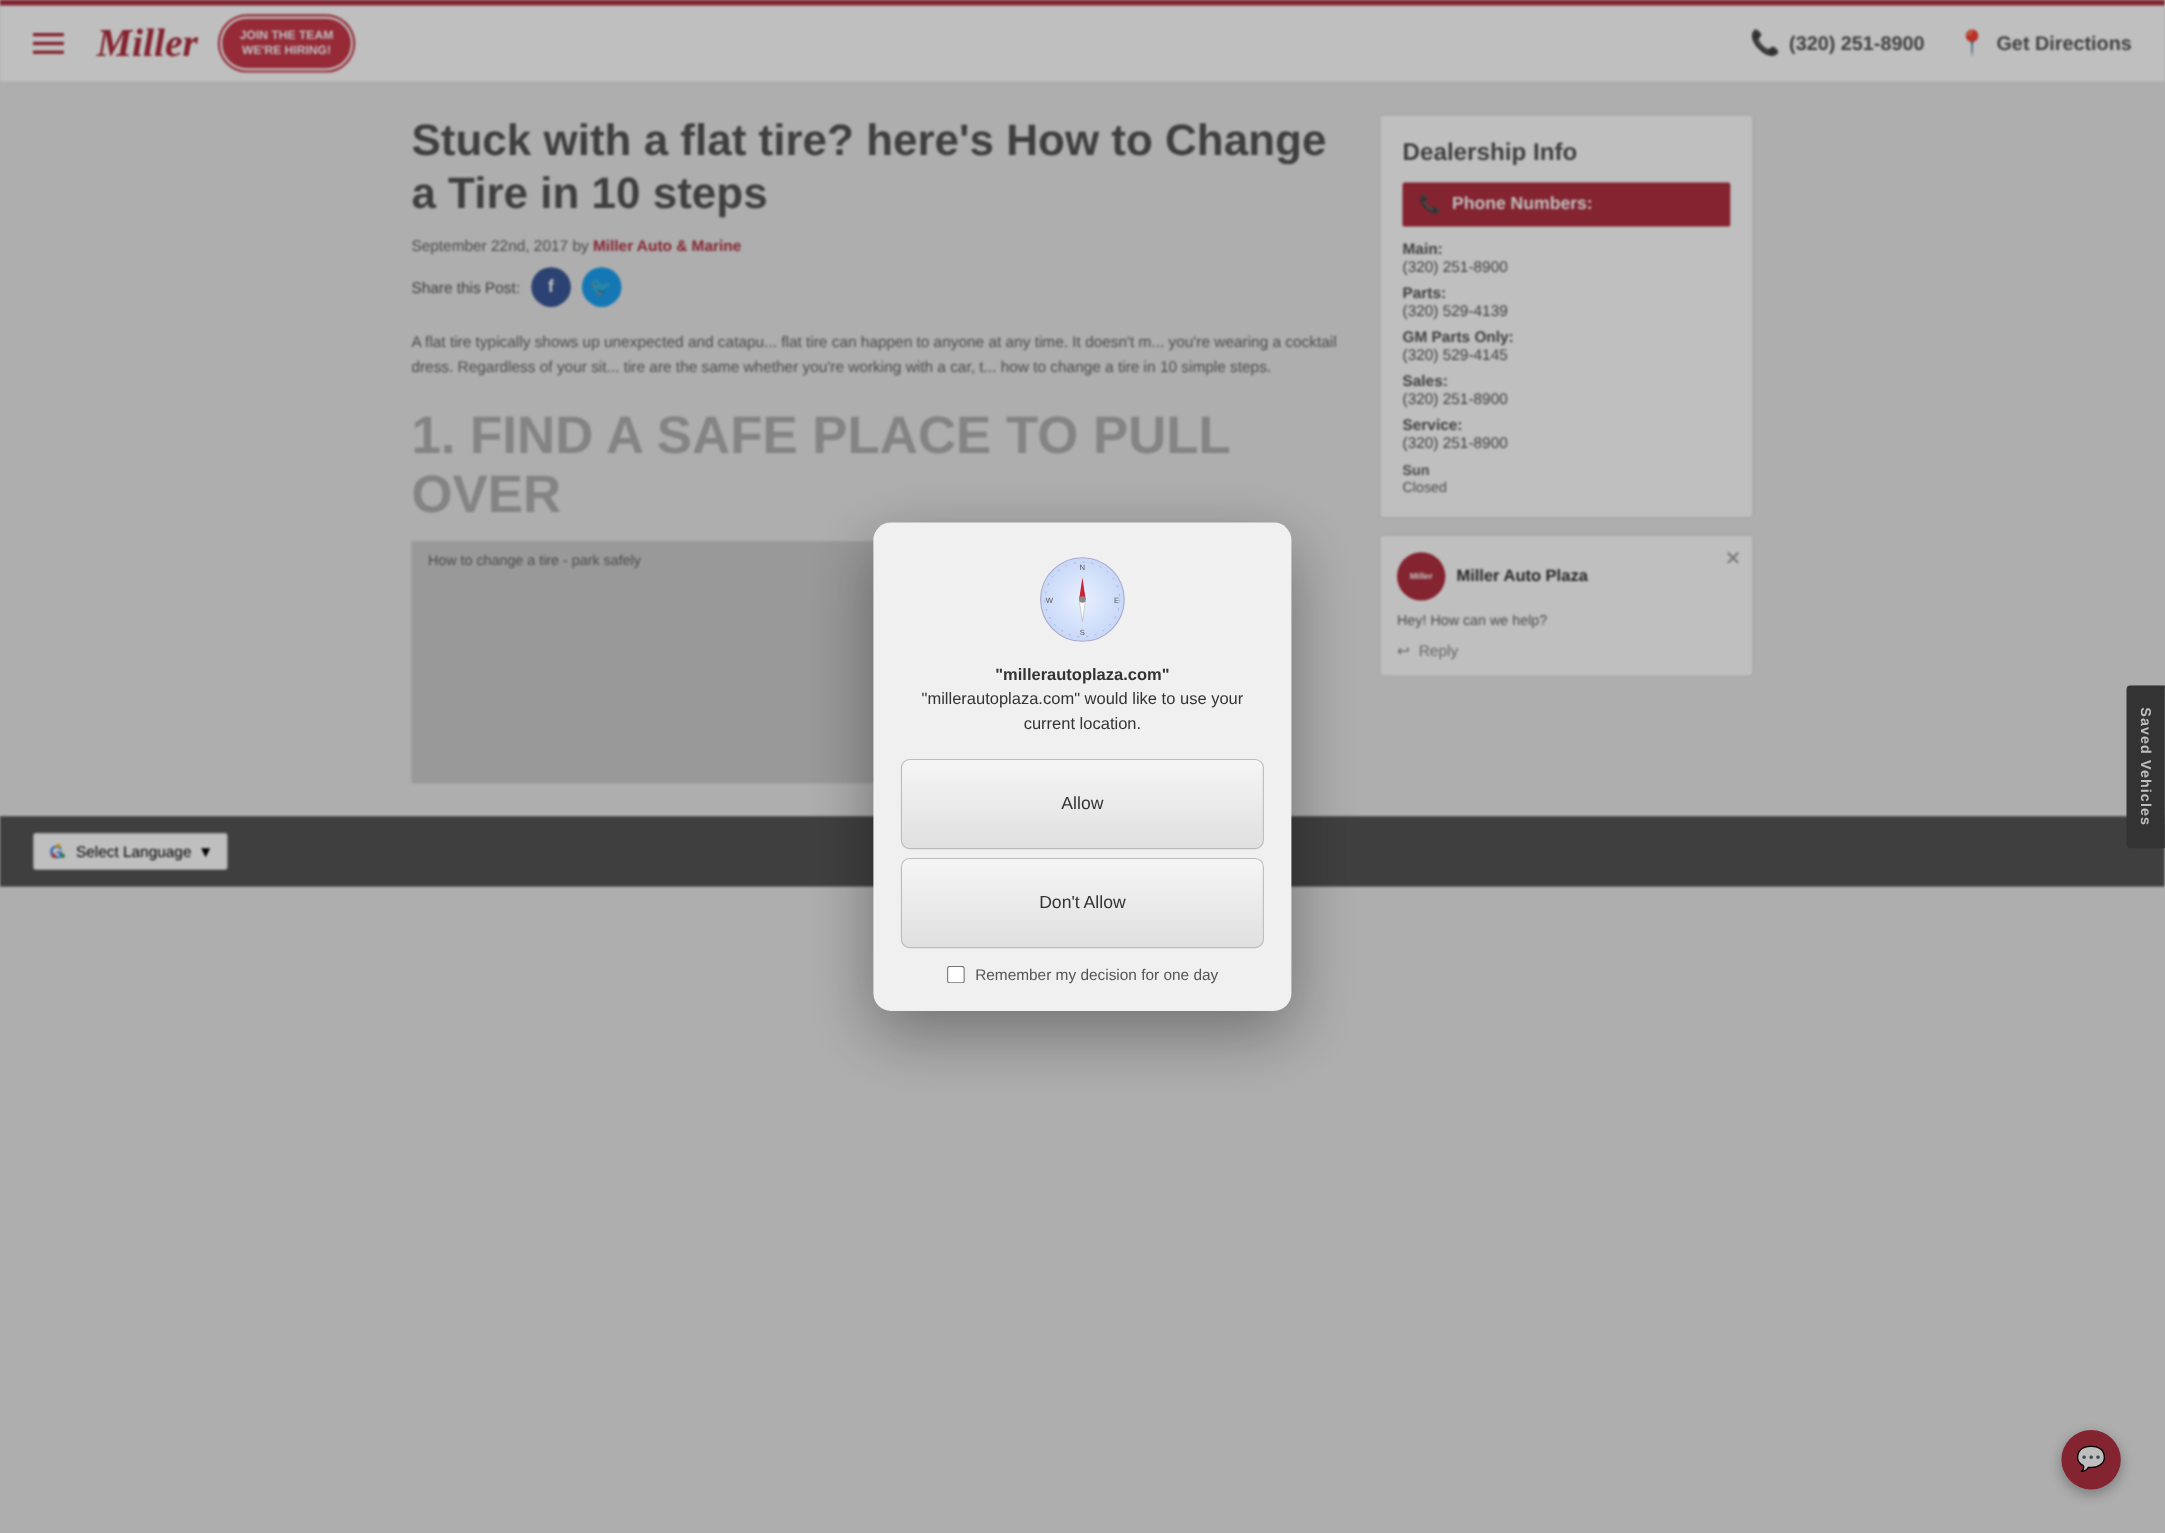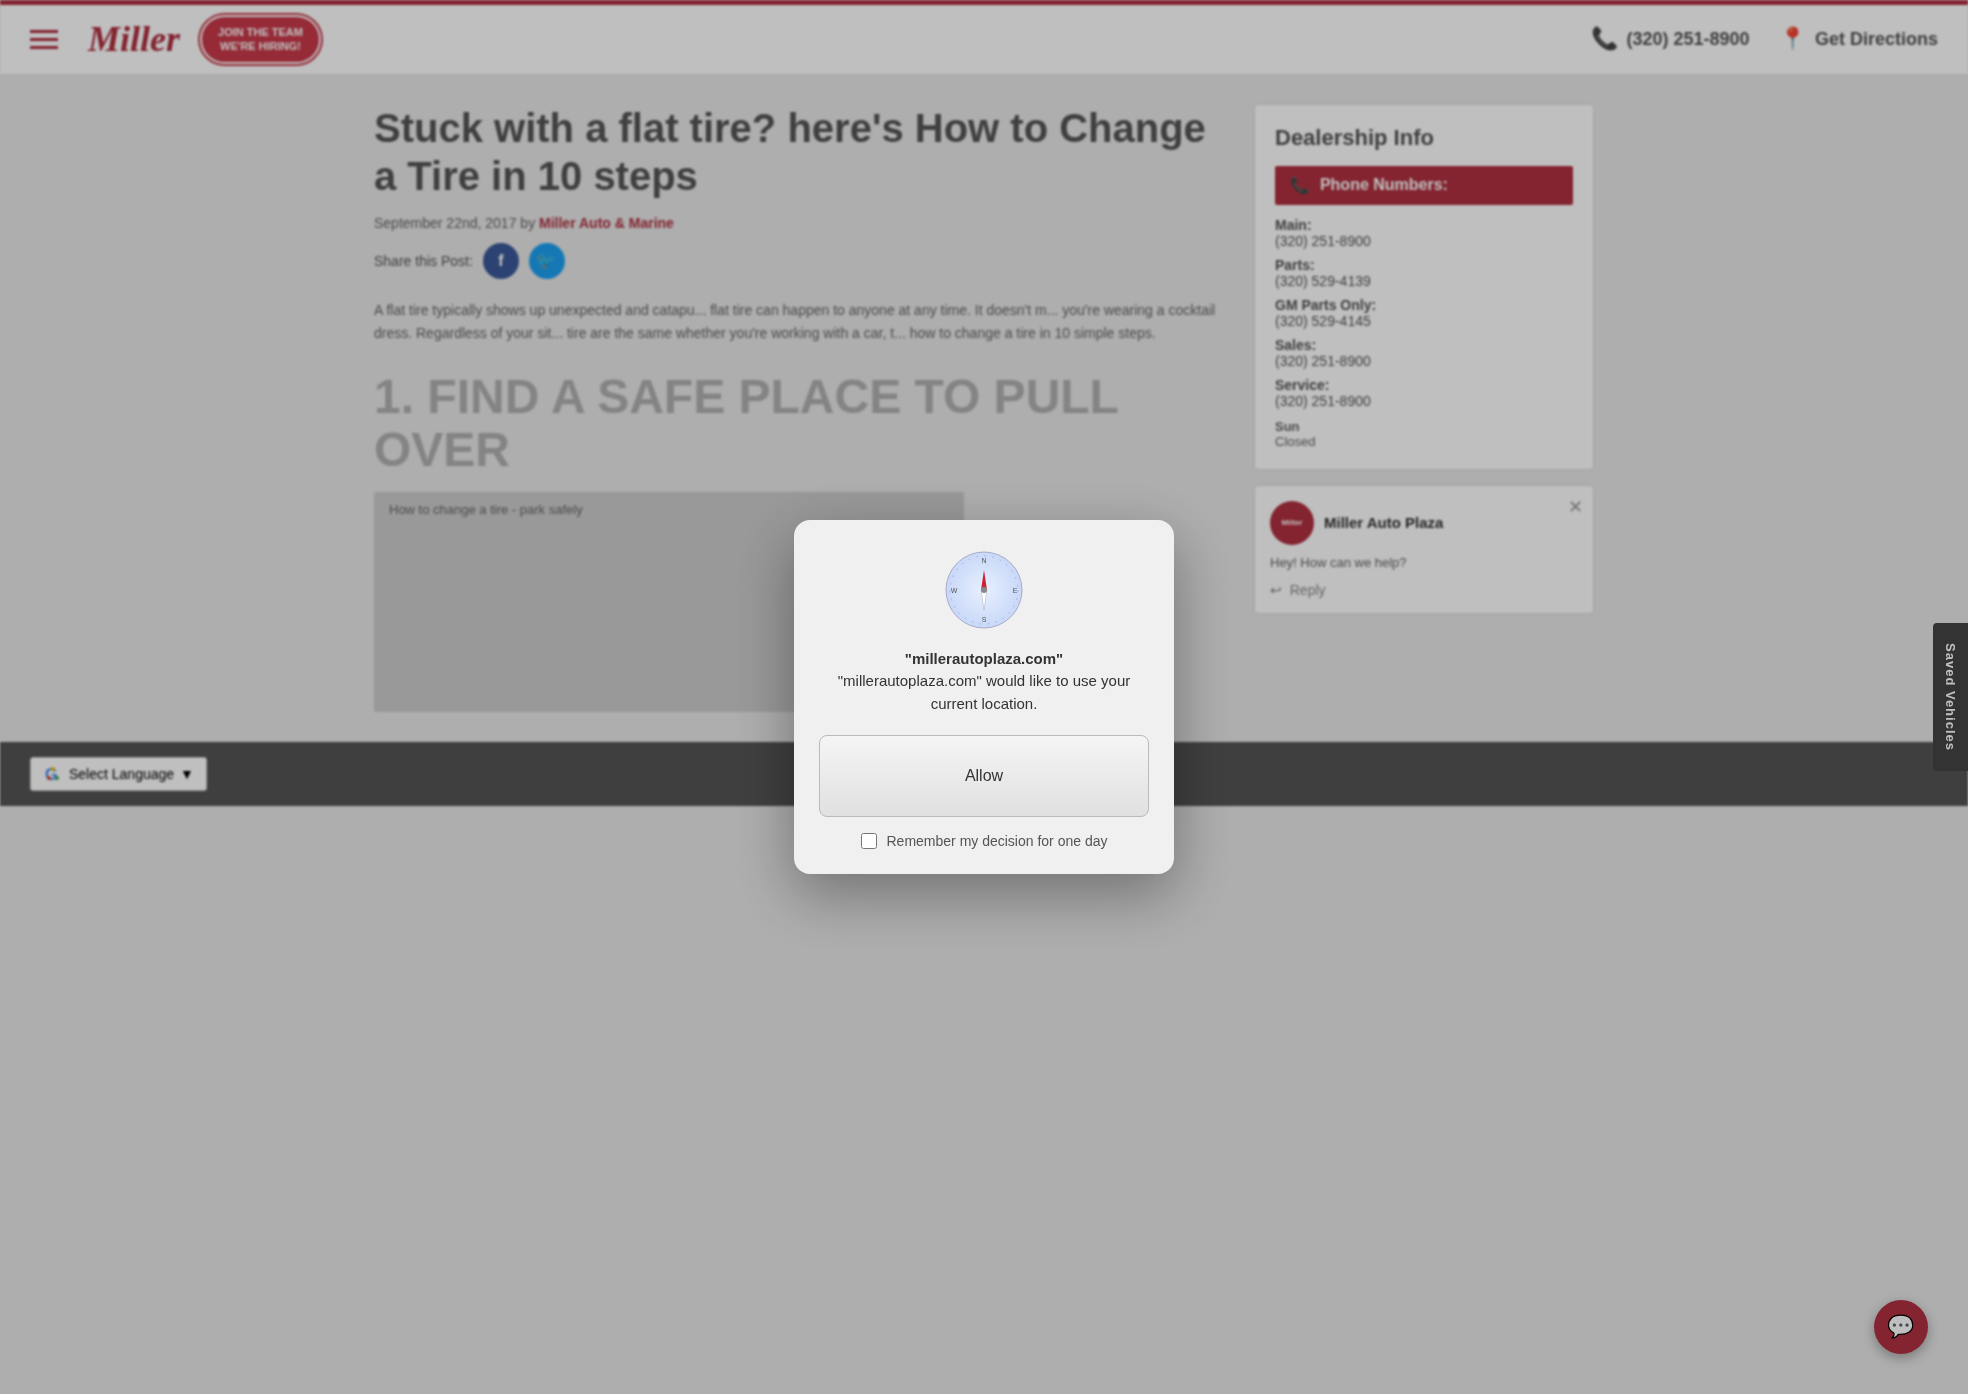--- a/index.html
+++ b/index.html
@@ -398,20 +398,21 @@
 
       <circle cx="40" cy="40" r="3" fill="#888"></circle>
     </svg>
 
     <div class="modal-message">
       <strong>"millerautoplaza.com"</strong><br>
       <span>"millerautoplaza.com" would like to use your current location.</span>
     </div>
 
     <button class="modal-btn">Allow</button>
+    <button class="modal-btn">Don't Allow</button>
 
     <div class="modal-checkbox-row">
       <input type="checkbox" class="modal-checkbox" style="">
       <span>Remember my decision for one day</span>
     </div>
   </div>
 </div>
 
 <div class="blurred">
 

